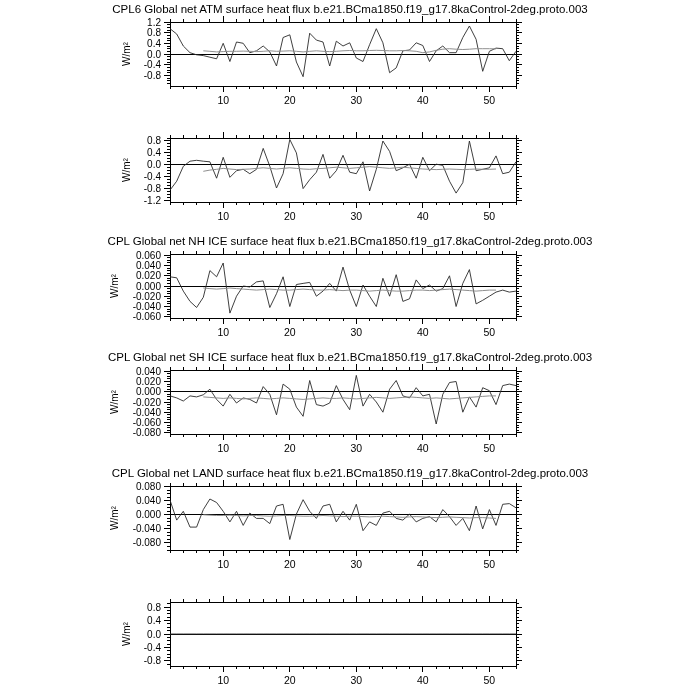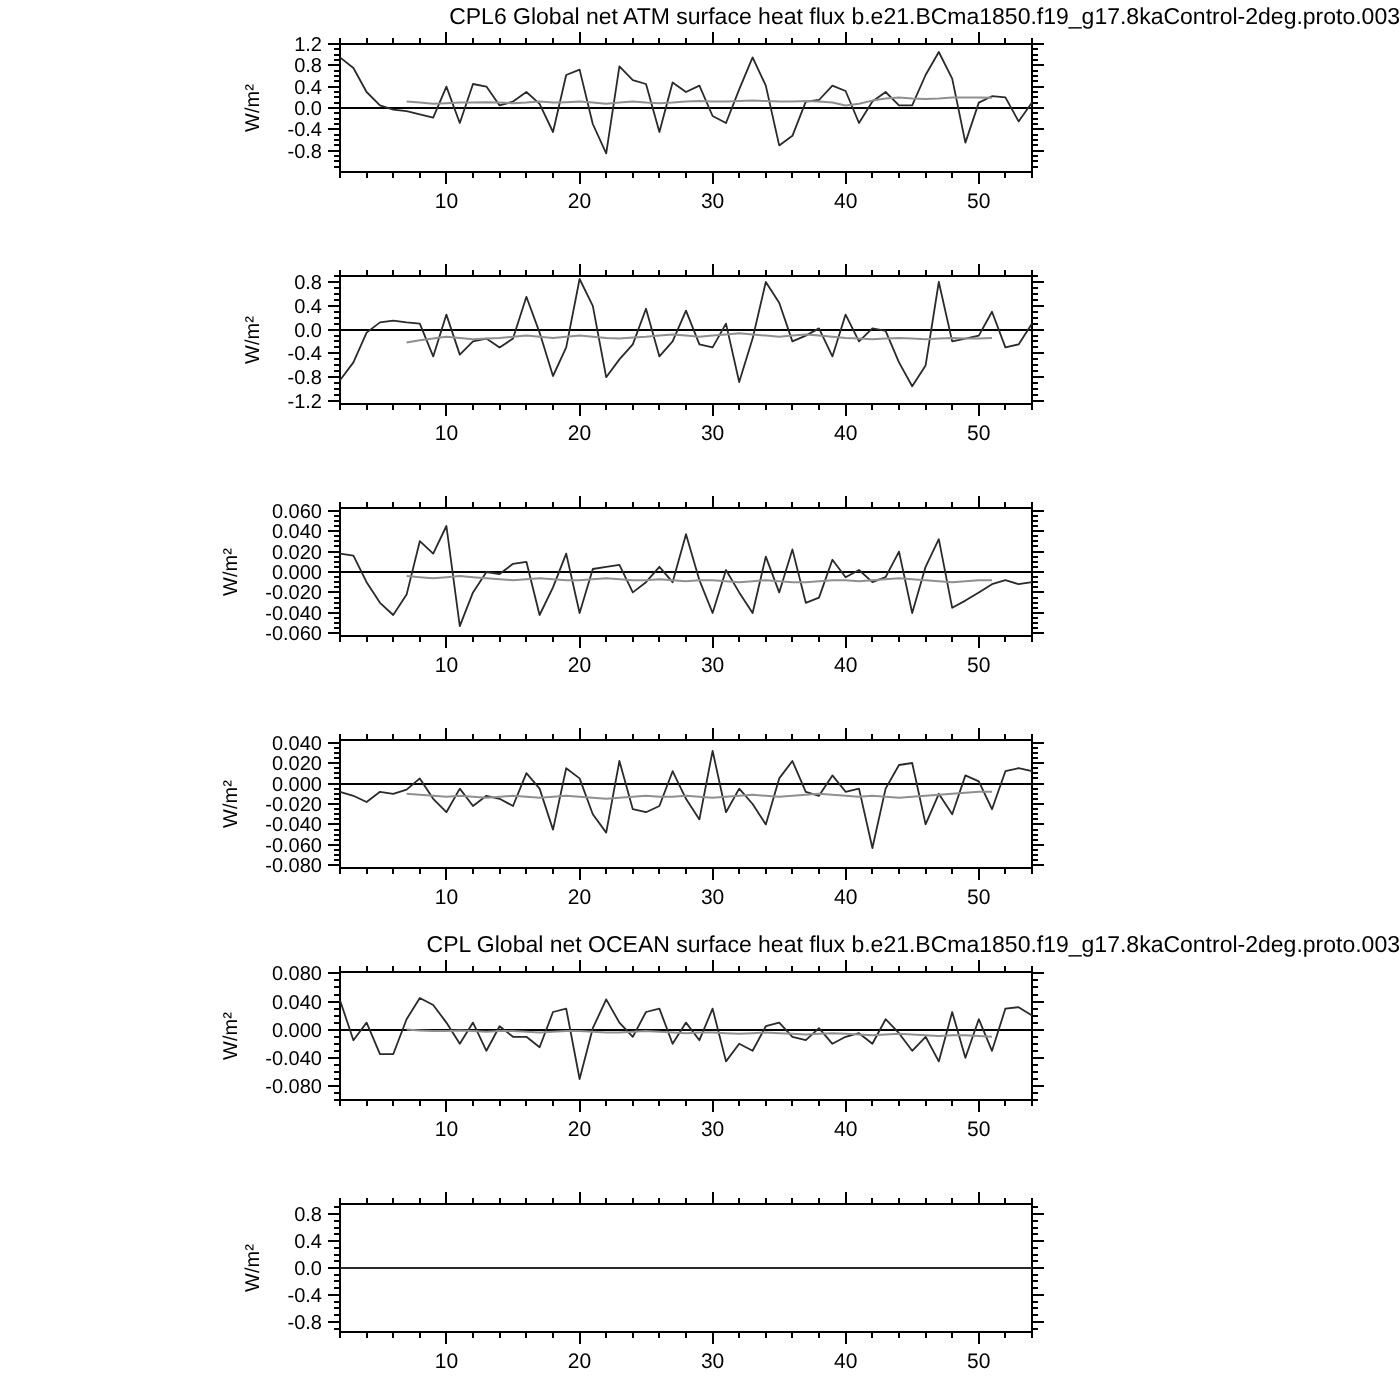--- a/index.html
+++ b/index.html
@@ -1,19 +1,19 @@
 <!DOCTYPE html>
 <html><head>
 <meta charset="utf-8">
 <style>
   html,body{margin:0;padding:0;background:#ffffff;}
   body{width:700px;height:700px;position:relative;overflow:hidden;
        font-family:"Liberation Sans","DejaVu Sans",sans-serif;color:#000;}
   .panel{position:absolute;left:0;width:700px;height:116px;}
-  .ptitle{position:absolute;left:0;top:1px;width:700px;text-align:right;
+  .ptitle{position:absolute;left:0;top:1px;width:700px;text-align:center;
           font-size:11.5px;letter-spacing:0px;white-space:nowrap;color:#000;}
   svg.plot{position:absolute;left:0;top:0;width:700px;height:116px;}
 </style>
 </head>
 <body>
 
 <div class="panel" style="top:2px">
   <svg class="plot" id="plot-0" viewBox="0 0 700 116">
       <rect x="170" y="20" width="346" height="64" fill="none" stroke="#000000" stroke-width="1" shape-rendering="crispEdges"></rect>
       <line x1="164" y1="20" x2="170" y2="20" stroke="#000000" stroke-width="1" shape-rendering="crispEdges"></line>
@@ -371,20 +371,21 @@
       <line x1="476.07692307692304" y1="16.8" x2="476.07692307692304" y2="20" stroke="#000000" stroke-width="1" shape-rendering="crispEdges"></line>
       <line x1="502.6923076923077" y1="84" x2="502.6923076923077" y2="87.2" stroke="#000000" stroke-width="1" shape-rendering="crispEdges"></line>
       <line x1="502.6923076923077" y1="16.8" x2="502.6923076923077" y2="20" stroke="#000000" stroke-width="1" shape-rendering="crispEdges"></line>
       <line x1="516" y1="84" x2="516" y2="87.2" stroke="#000000" stroke-width="1" shape-rendering="crispEdges"></line>
       <line x1="516" y1="16.8" x2="516" y2="20" stroke="#000000" stroke-width="1" shape-rendering="crispEdges"></line>
       <line x1="170" y1="52" x2="516" y2="52" stroke="#000000" stroke-width="1" shape-rendering="crispEdges"></line>
       <text x="118.4" y="52" font-size="10" text-anchor="middle" fill="#000" transform="rotate(-90 118.4 52)">W/m²</text>
       <polyline points="170.0,42.8 176.7,43.8 183.3,57.1 190.0,67.4 196.6,73.5 203.3,63.3 209.9,36.6 216.6,42.8 223.2,29.0 229.9,79.1 236.5,62.2 243.2,52.0 249.8,53.0 256.5,47.9 263.2,46.9 269.8,73.5 276.5,59.7 283.1,42.8 289.8,72.5 296.4,50.5 303.1,49.4 309.7,48.4 316.4,62.2 323.0,57.1 329.7,49.4 336.3,57.1 343.0,33.1 349.7,56.1 356.3,72.5 363.0,51.0 369.6,62.2 376.3,72.5 382.9,44.3 389.6,62.2 396.2,40.7 402.9,67.4 409.5,64.8 416.2,45.9 422.8,54.6 429.5,51.0 436.2,57.1 442.8,54.6 449.5,41.8 456.1,72.5 462.8,49.4 469.4,35.6 476.1,69.9 482.7,66.3 489.4,62.2 496.0,58.1 502.7,56.1 509.3,58.1 516.0,57.1" fill="none" stroke="#2a2a2a" stroke-width="0.9" stroke-linejoin="round"></polyline>
       <polyline points="203.3,54.0 209.9,54.6 216.6,55.1 223.2,54.6 229.9,54.0 236.5,54.6 243.2,55.1 249.8,55.6 256.5,56.1 263.2,55.6 269.8,55.1 276.5,55.6 283.1,56.1 289.8,56.1 296.4,55.6 303.1,55.1 309.7,55.6 316.4,56.1 323.0,56.1 329.7,55.6 336.3,56.1 343.0,56.6 349.7,56.1 356.3,56.1 363.0,56.6 369.6,57.1 376.3,56.6 382.9,56.1 389.6,56.6 396.2,57.1 402.9,57.1 409.5,56.6 416.2,56.1 422.8,56.1 429.5,56.6 436.2,56.1 442.8,55.6 449.5,55.1 456.1,55.6 462.8,56.1 469.4,56.6 476.1,57.1 482.7,56.6 489.4,56.1 496.0,56.1" fill="none" stroke="#8f8f8f" stroke-width="1" stroke-linejoin="round"></polyline>
     </svg>
+  <div class="ptitle">CPL Global net NH ICE surface heat flux b.e21.BCma1850.f19_g17.8kaControl-2deg.proto.003</div>
 </div>
 <div class="panel" style="top:350px">
   <svg class="plot" id="plot-3" viewBox="0 0 700 116">
       <rect x="170" y="20" width="346" height="64" fill="none" stroke="#000000" stroke-width="1" shape-rendering="crispEdges"></rect>
       <line x1="164" y1="21.28" x2="170" y2="21.28" stroke="#000000" stroke-width="1" shape-rendering="crispEdges"></line>
       <line x1="516" y1="21.28" x2="522" y2="21.28" stroke="#000000" stroke-width="1" shape-rendering="crispEdges"></line>
       <text x="161" y="24.78" font-size="10" text-anchor="end" fill="#000">0.040</text>
       <line x1="164" y1="31.520000000000003" x2="170" y2="31.520000000000003" stroke="#000000" stroke-width="1" shape-rendering="crispEdges"></line>
       <line x1="516" y1="31.520000000000003" x2="522" y2="31.520000000000003" stroke="#000000" stroke-width="1" shape-rendering="crispEdges"></line>
       <text x="161" y="35.02" font-size="10" text-anchor="end" fill="#000">0.020</text>
@@ -496,20 +497,21 @@
       <line x1="476.07692307692304" y1="16.8" x2="476.07692307692304" y2="20" stroke="#000000" stroke-width="1" shape-rendering="crispEdges"></line>
       <line x1="502.6923076923077" y1="84" x2="502.6923076923077" y2="87.2" stroke="#000000" stroke-width="1" shape-rendering="crispEdges"></line>
       <line x1="502.6923076923077" y1="16.8" x2="502.6923076923077" y2="20" stroke="#000000" stroke-width="1" shape-rendering="crispEdges"></line>
       <line x1="516" y1="84" x2="516" y2="87.2" stroke="#000000" stroke-width="1" shape-rendering="crispEdges"></line>
       <line x1="516" y1="16.8" x2="516" y2="20" stroke="#000000" stroke-width="1" shape-rendering="crispEdges"></line>
       <line x1="170" y1="41.760000000000005" x2="516" y2="41.760000000000005" stroke="#000000" stroke-width="1" shape-rendering="crispEdges"></line>
       <text x="118.4" y="52" font-size="10" text-anchor="middle" fill="#000" transform="rotate(-90 118.4 52)">W/m²</text>
       <polyline points="170.0,45.9 176.7,47.9 183.3,51.0 190.0,45.9 196.6,46.9 203.3,44.8 209.9,39.2 216.6,49.4 223.2,56.1 229.9,44.3 236.5,53.0 243.2,47.9 249.8,49.4 256.5,53.0 263.2,36.6 269.8,44.3 276.5,64.8 283.1,34.1 289.8,39.2 296.4,57.1 303.1,66.3 309.7,30.5 316.4,54.6 323.0,56.1 329.7,53.0 336.3,35.6 343.0,49.4 349.7,59.7 356.3,25.4 363.0,56.1 369.6,44.3 376.3,52.0 382.9,62.2 389.6,39.2 396.2,30.5 402.9,45.9 409.5,47.9 416.2,37.7 422.8,45.9 429.5,44.3 436.2,74.0 442.8,44.3 449.5,32.5 456.1,31.5 462.8,62.2 469.4,46.9 476.1,57.1 482.7,37.7 489.4,40.7 496.0,54.6 502.7,35.6 509.3,34.1 516.0,35.6" fill="none" stroke="#2a2a2a" stroke-width="0.9" stroke-linejoin="round"></polyline>
       <polyline points="203.3,46.9 209.9,47.4 216.6,47.9 223.2,48.4 229.9,47.9 236.5,48.4 243.2,48.9 249.8,48.4 256.5,47.9 263.2,48.4 269.8,48.9 276.5,48.4 283.1,47.9 289.8,48.4 296.4,48.9 303.1,49.4 309.7,48.9 316.4,48.4 323.0,47.9 329.7,48.4 336.3,48.4 343.0,47.9 349.7,48.4 356.3,48.9 363.0,48.4 369.6,47.9 376.3,47.4 382.9,47.9 389.6,48.4 396.2,47.9 402.9,47.4 409.5,46.9 416.2,47.4 422.8,47.9 429.5,48.4 436.2,47.9 442.8,48.4 449.5,48.9 456.1,48.4 462.8,47.9 469.4,47.4 476.1,46.9 482.7,46.4 489.4,45.9 496.0,45.9" fill="none" stroke="#8f8f8f" stroke-width="1" stroke-linejoin="round"></polyline>
     </svg>
+  <div class="ptitle">CPL Global net SH ICE surface heat flux b.e21.BCma1850.f19_g17.8kaControl-2deg.proto.003</div>
 </div>
 <div class="panel" style="top:466px">
   <svg class="plot" id="plot-4" viewBox="0 0 700 116">
       <rect x="170" y="20" width="346" height="64" fill="none" stroke="#000000" stroke-width="1" shape-rendering="crispEdges"></rect>
       <line x1="164" y1="20.703296703296704" x2="170" y2="20.703296703296704" stroke="#000000" stroke-width="1" shape-rendering="crispEdges"></line>
       <line x1="516" y1="20.703296703296704" x2="522" y2="20.703296703296704" stroke="#000000" stroke-width="1" shape-rendering="crispEdges"></line>
       <text x="161" y="24.203296703296704" font-size="10" text-anchor="end" fill="#000">0.080</text>
       <line x1="164" y1="34.769230769230774" x2="170" y2="34.769230769230774" stroke="#000000" stroke-width="1" shape-rendering="crispEdges"></line>
       <line x1="516" y1="34.769230769230774" x2="522" y2="34.769230769230774" stroke="#000000" stroke-width="1" shape-rendering="crispEdges"></line>
       <text x="161" y="38.269230769230774" font-size="10" text-anchor="end" fill="#000">0.040</text>
@@ -607,21 +609,21 @@
       <line x1="476.07692307692304" y1="16.8" x2="476.07692307692304" y2="20" stroke="#000000" stroke-width="1" shape-rendering="crispEdges"></line>
       <line x1="502.6923076923077" y1="84" x2="502.6923076923077" y2="87.2" stroke="#000000" stroke-width="1" shape-rendering="crispEdges"></line>
       <line x1="502.6923076923077" y1="16.8" x2="502.6923076923077" y2="20" stroke="#000000" stroke-width="1" shape-rendering="crispEdges"></line>
       <line x1="516" y1="84" x2="516" y2="87.2" stroke="#000000" stroke-width="1" shape-rendering="crispEdges"></line>
       <line x1="516" y1="16.8" x2="516" y2="20" stroke="#000000" stroke-width="1" shape-rendering="crispEdges"></line>
       <line x1="170" y1="48.83516483516483" x2="516" y2="48.83516483516483" stroke="#000000" stroke-width="1" shape-rendering="crispEdges"></line>
       <text x="118.4" y="52" font-size="10" text-anchor="middle" fill="#000" transform="rotate(-90 118.4 52)">W/m²</text>
       <polyline points="170.0,34.1 176.7,54.1 183.3,45.3 190.0,61.1 196.6,61.1 203.3,43.6 209.9,33.0 216.6,36.5 223.2,45.3 229.9,55.9 236.5,45.3 243.2,59.4 249.8,47.1 256.5,52.4 263.2,52.4 269.8,57.6 276.5,40.0 283.1,38.3 289.8,73.5 296.4,48.1 303.1,33.7 309.7,45.3 316.4,52.4 323.0,40.0 329.7,38.3 336.3,55.9 343.0,45.3 349.7,54.1 356.3,38.3 363.0,64.7 369.6,55.9 376.3,59.4 382.9,47.1 389.6,45.3 396.2,52.4 402.9,54.1 409.5,48.1 416.2,55.9 422.8,52.4 429.5,50.6 436.2,55.9 442.8,43.6 449.5,50.6 456.1,59.4 462.8,52.4 469.4,64.7 476.1,40.0 482.7,62.9 489.4,43.6 496.0,59.4 502.7,38.3 509.3,37.6 516.0,41.8" fill="none" stroke="#2a2a2a" stroke-width="0.9" stroke-linejoin="round"></polyline>
       <polyline points="203.3,48.8 209.9,49.2 216.6,49.5 223.2,49.5 229.9,49.2 236.5,49.5 243.2,49.9 249.8,49.5 256.5,49.5 263.2,49.9 269.8,50.2 276.5,49.9 283.1,49.5 289.8,49.5 296.4,49.9 303.1,50.2 309.7,50.2 316.4,49.9 323.0,49.5 329.7,49.9 336.3,50.2 343.0,50.6 349.7,50.2 356.3,50.2 363.0,50.6 369.6,50.9 376.3,50.6 382.9,50.2 389.6,50.6 396.2,50.9 402.9,51.3 409.5,50.9 416.2,50.6 422.8,50.9 429.5,51.3 436.2,51.6 442.8,51.3 449.5,50.9 456.1,51.3 462.8,51.6 469.4,52.0 476.1,51.6 482.7,51.6 489.4,52.0 496.0,52.4" fill="none" stroke="#8f8f8f" stroke-width="1" stroke-linejoin="round"></polyline>
     </svg>
-  <div class="ptitle">CPL Global net OCEAN surface heat flux b.e21.BCma1850.f19_g17.8kaControl-2deg.proto.003</div>
+  <div class="ptitle">CPL Global net LAND surface heat flux b.e21.BCma1850.f19_g17.8kaControl-2deg.proto.003</div>
 </div>
 <div class="panel" style="top:582px">
   <svg class="plot" id="plot-5" viewBox="0 0 700 116">
       <rect x="170" y="20" width="346" height="64" fill="none" stroke="#000000" stroke-width="1" shape-rendering="crispEdges"></rect>
       <line x1="164" y1="25.052631578947366" x2="170" y2="25.052631578947366" stroke="#000000" stroke-width="1" shape-rendering="crispEdges"></line>
       <line x1="516" y1="25.052631578947366" x2="522" y2="25.052631578947366" stroke="#000000" stroke-width="1" shape-rendering="crispEdges"></line>
       <text x="161" y="28.552631578947366" font-size="10" text-anchor="end" fill="#000">0.8</text>
       <line x1="164" y1="38.526315789473685" x2="170" y2="38.526315789473685" stroke="#000000" stroke-width="1" shape-rendering="crispEdges"></line>
       <line x1="516" y1="38.526315789473685" x2="522" y2="38.526315789473685" stroke="#000000" stroke-width="1" shape-rendering="crispEdges"></line>
       <text x="161" y="42.026315789473685" font-size="10" text-anchor="end" fill="#000">0.4</text>

